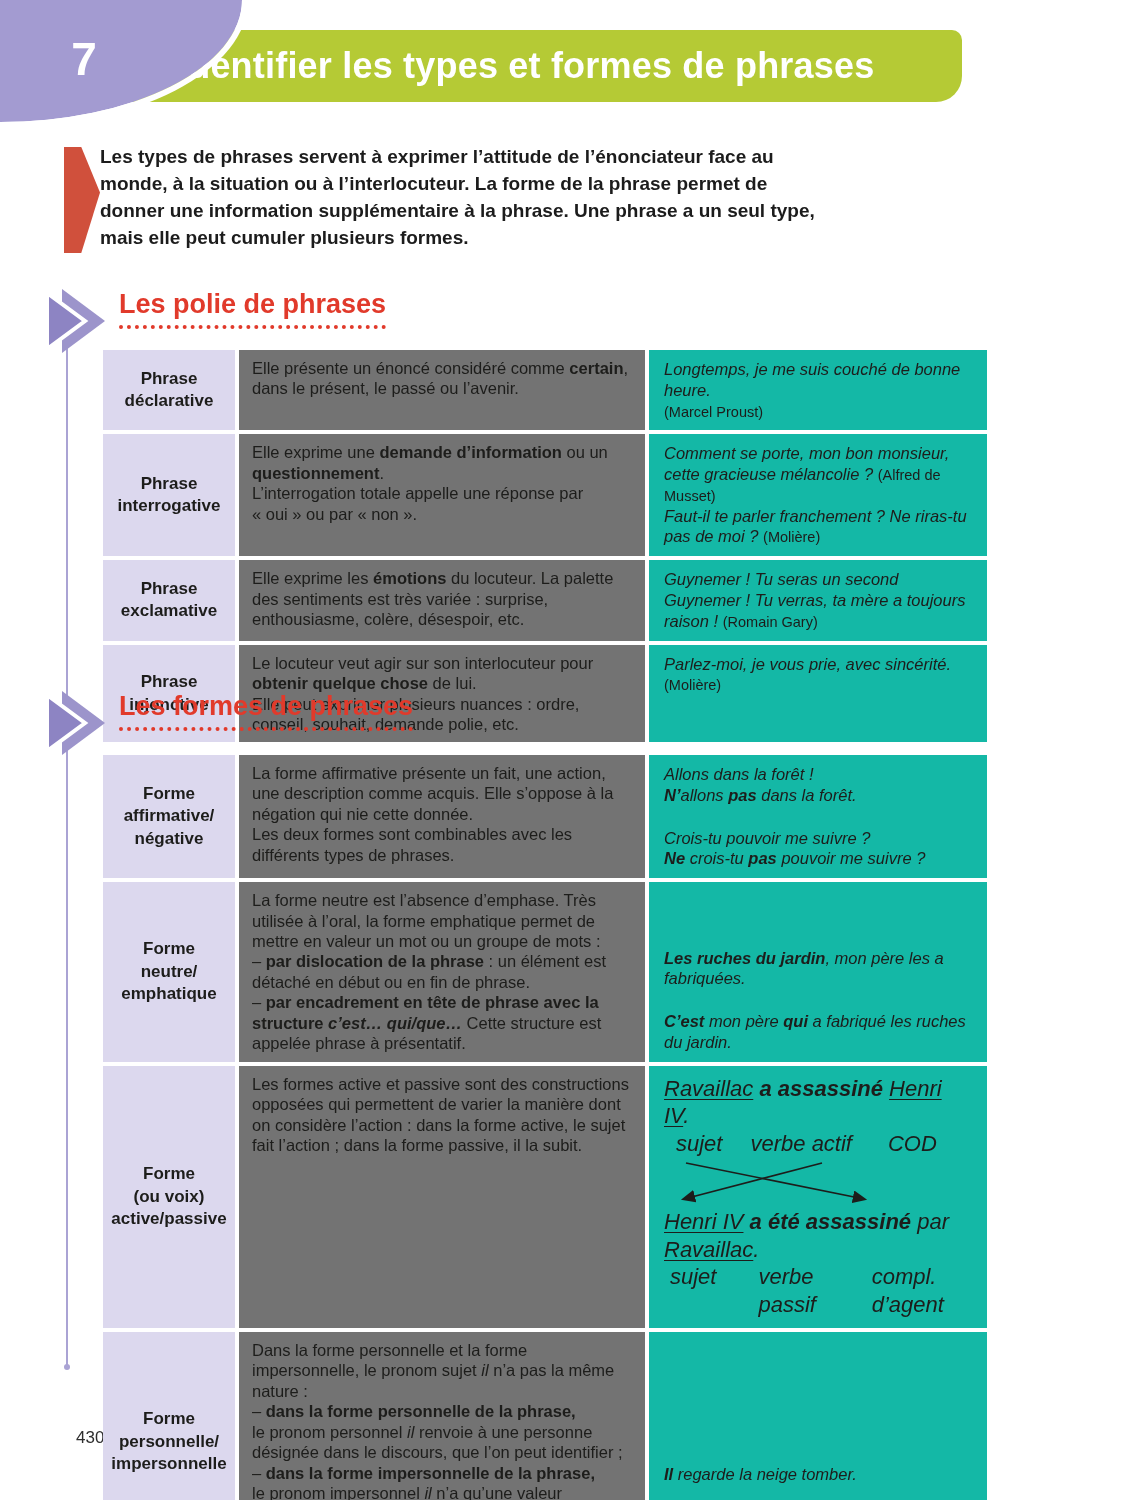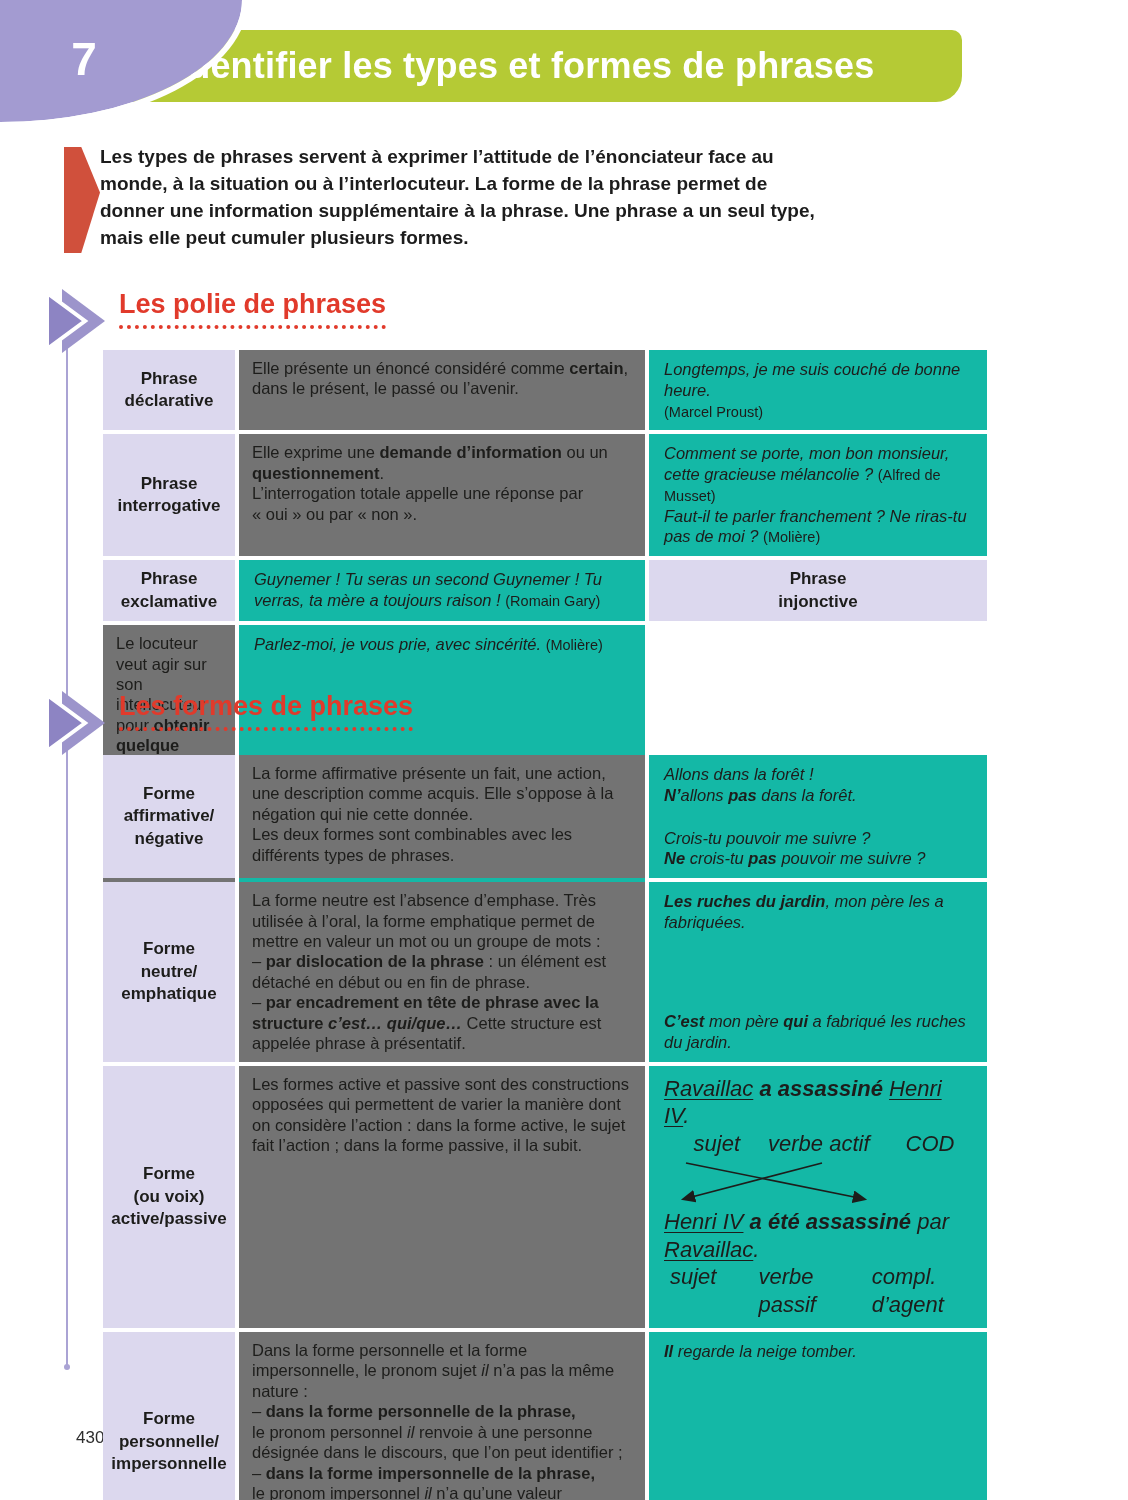--- a/index.html
+++ b/index.html
@@ -54,25 +54,25 @@
     background:#737373;padding:8px 13px;font-size:16.5px;line-height:1.24;box-sizing:border-box;
   }
   .cell-ex{
     background:#14b8a6;padding:9px 15px;font-size:16.5px;line-height:1.26;
     font-style:italic;box-sizing:border-box;
   }
   .cell-desc b, .section-title b{color:#1d1d1b;}
   .attr{font-style:normal;font-size:14.5px;}
   .gap-md{margin-top:22px;}
   .gap-lg{margin-top:38px;}
-  .vc{height:100%;display:flex;flex-direction:column;justify-content:space-between;}
+  .vc{height:100%;display:flex;flex-direction:column;justify-content:flex-end;}
   u{text-decoration-thickness:1px;text-underline-offset:3px;}
   
   .diag{font-size:22px;}
-  .an-row{display:flex;justify-content:center;}
+  .an-row{display:flex;}
   .an-row span:nth-child(1){margin-left:12px;}
   .an-row span:nth-child(2){margin-left:28px;}
   .an-row span:nth-child(3){margin-left:36px;}
   .an-row2 span:nth-child(1){margin-left:6px;}
   .an-row2 span:nth-child(2){margin-left:42px;}
   .an-row2 span:nth-child(3){margin-left:30px;}
   .cross{display:block;margin:2px 0 2px 0;}
   
   .page-num{position:absolute;left:76px;top:1428px;font-size:17px;color:#2e2e2e;}
 </style>
@@ -103,20 +103,21 @@
 
     <div class="cell-label">Phrase<br>déclarative</div>
     <div class="cell-desc">Elle présente un énoncé considéré comme <b>certain</b>, dans le présent, le passé ou l’avenir.</div>
     <div class="cell-ex">Longtemps, je me suis couché de bonne heure.<br><span class="attr">(Marcel Proust)</span></div>
 
     <div class="cell-label">Phrase<br>interrogative</div>
     <div class="cell-desc">Elle exprime une <b>demande d’information</b> ou un <b>questionnement</b>.<br>L’interrogation totale appelle une réponse par «&nbsp;oui&nbsp;» ou par «&nbsp;non&nbsp;».</div>
     <div class="cell-ex">Comment se porte, mon bon monsieur, cette gracieuse mélancolie&nbsp;? <span class="attr">(Alfred de Musset)</span><br>Faut-il te parler franchement&nbsp;? Ne riras-tu pas de moi&nbsp;? <span class="attr">(Molière)</span></div>
 
     <div class="cell-label">Phrase<br>exclamative</div>
+    <div class="cell-desc">Elle exprime les <b>émotions</b> du locuteur. La palette des sentiments est très variée&nbsp;: surprise, enthousiasme, colère, désespoir, etc.</div>
     <div class="cell-ex">Guynemer&nbsp;! Tu seras un second Guynemer&nbsp;! Tu verras, ta mère a toujours raison&nbsp;! <span class="attr">(Romain Gary)</span></div>
 
     <div class="cell-label">Phrase<br>injonctive</div>
     <div class="cell-desc">Le locuteur veut agir sur son interlocuteur pour <b>obtenir quelque chose</b> de lui.<br>Elle peut exprimer plusieurs nuances&nbsp;: ordre, conseil, souhait, demande polie, etc.</div>
     <div class="cell-ex">Parlez-moi, je vous prie, avec sincérité. <span class="attr">(Molière)</span></div>
   </div>
 
 <div class="section-head" style="top:690px;">
   <svg class="chev" width="62" height="66" viewBox="0 0 62 66">
     <polygon points="17,1 60,33 17,65" fill="#9c94cb"></polygon>

